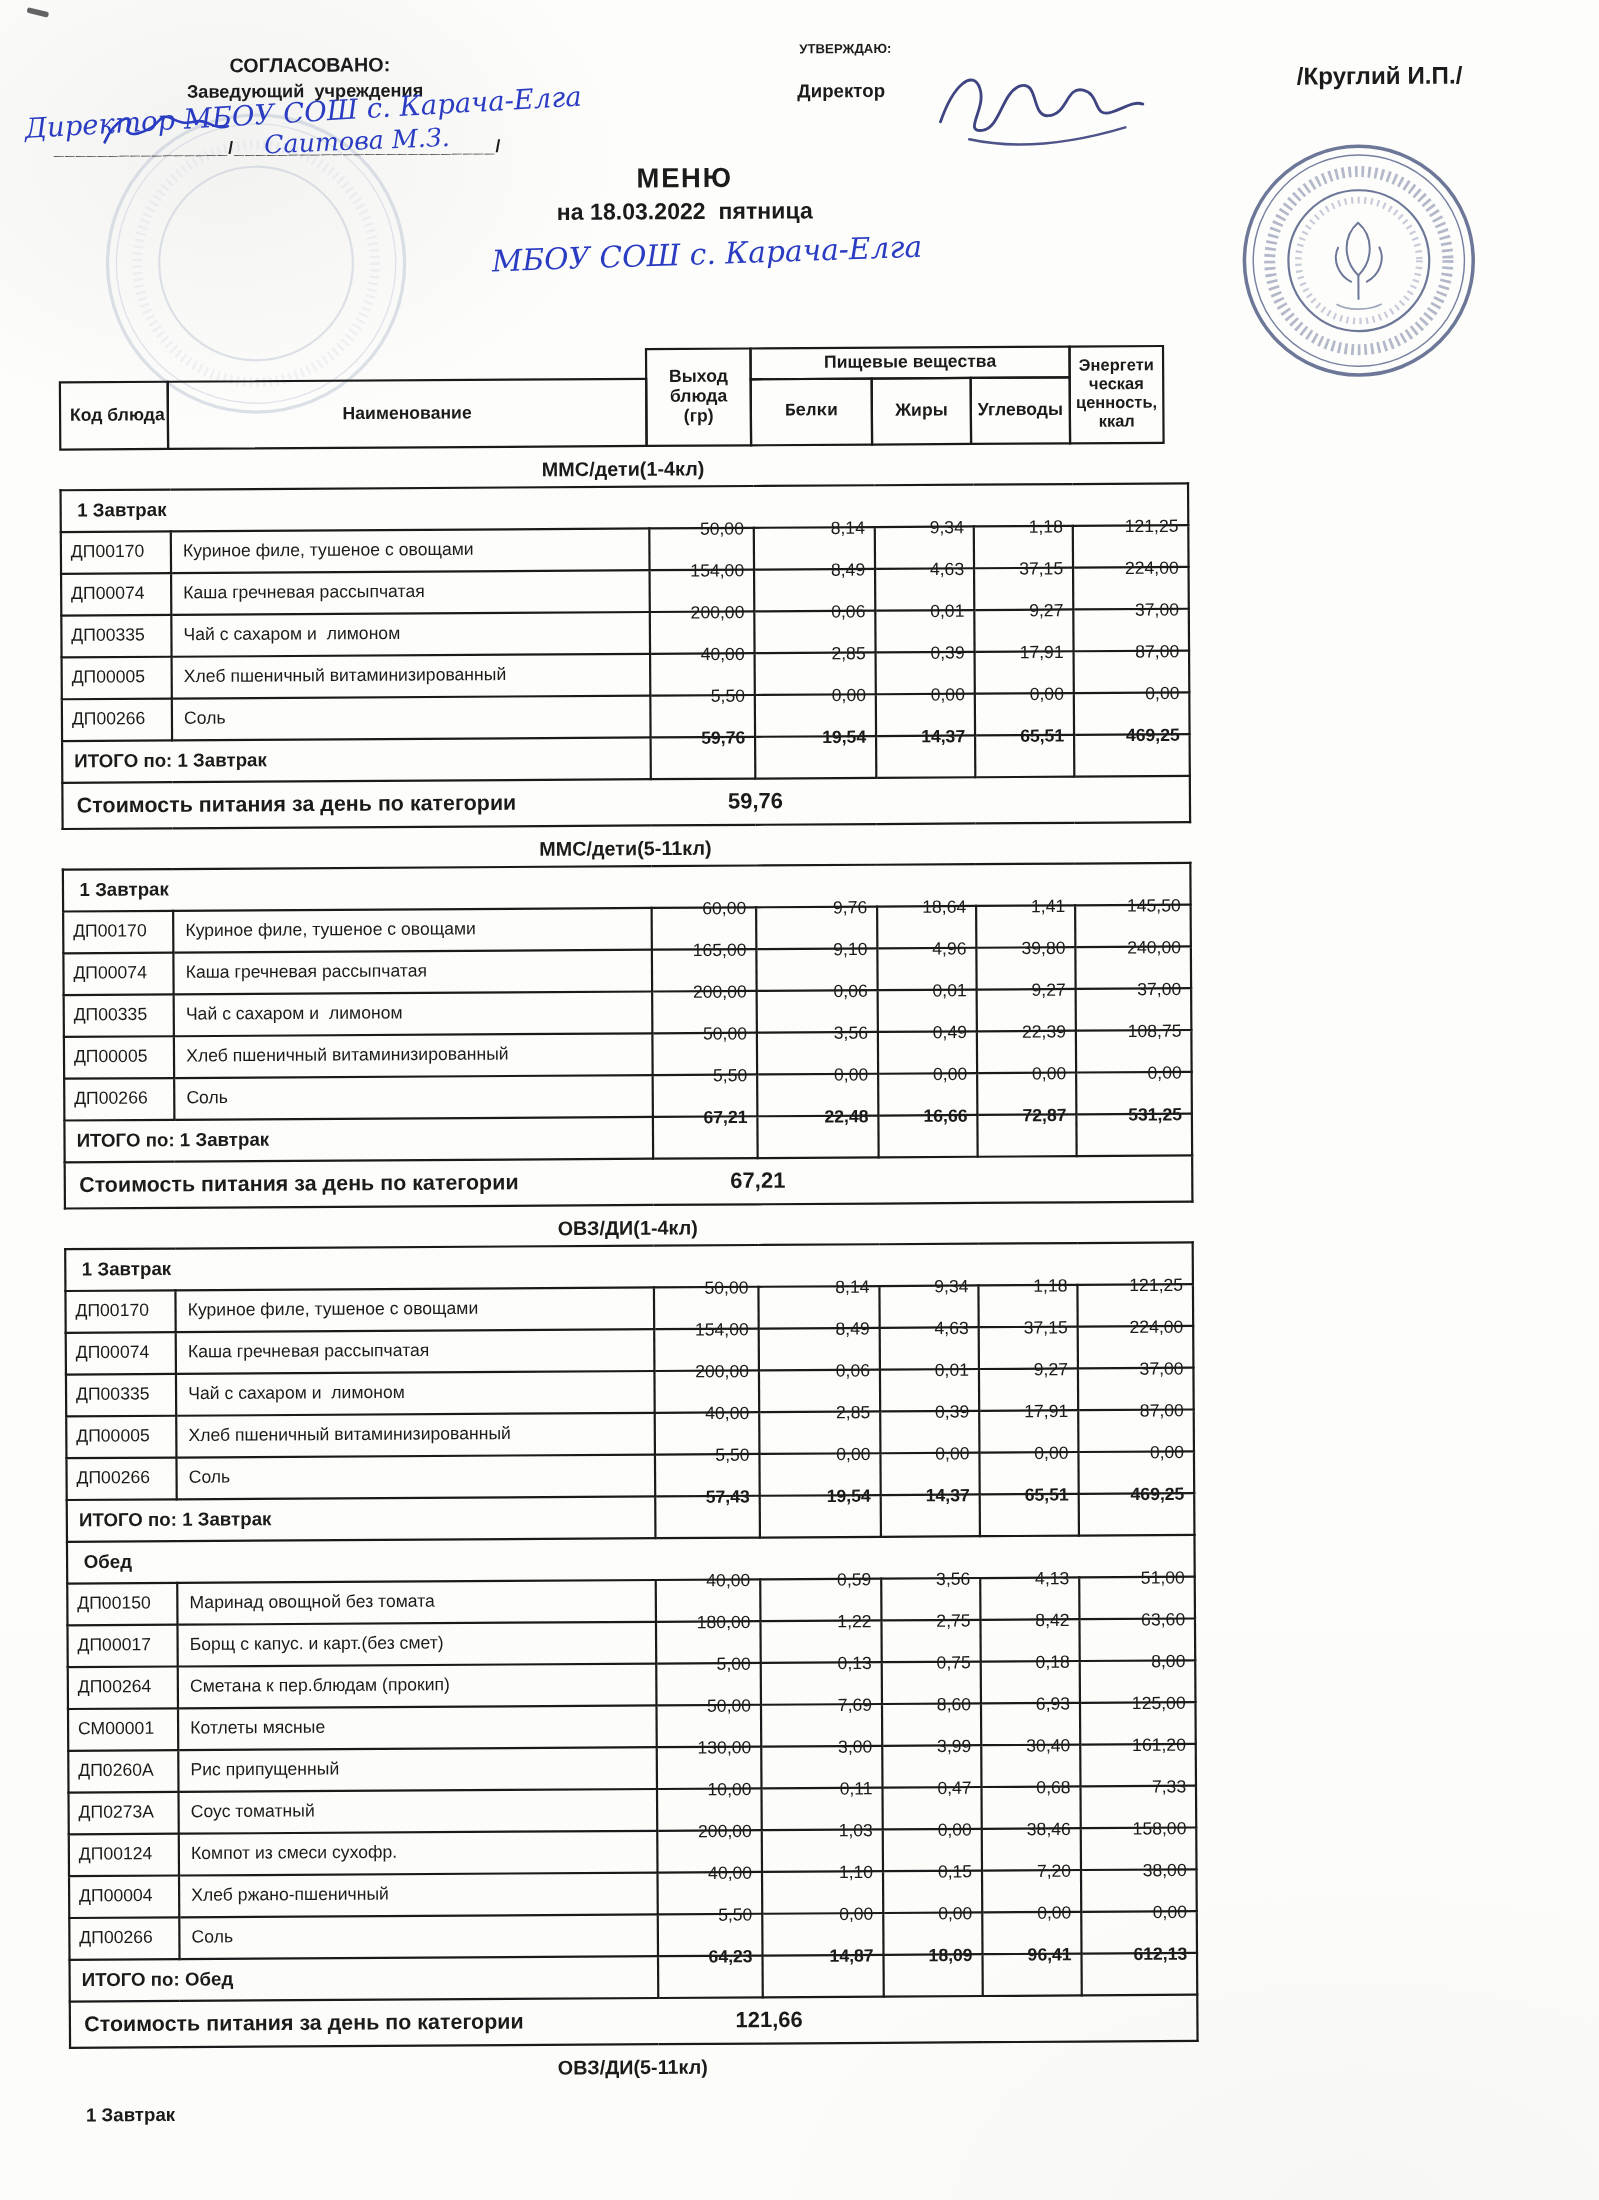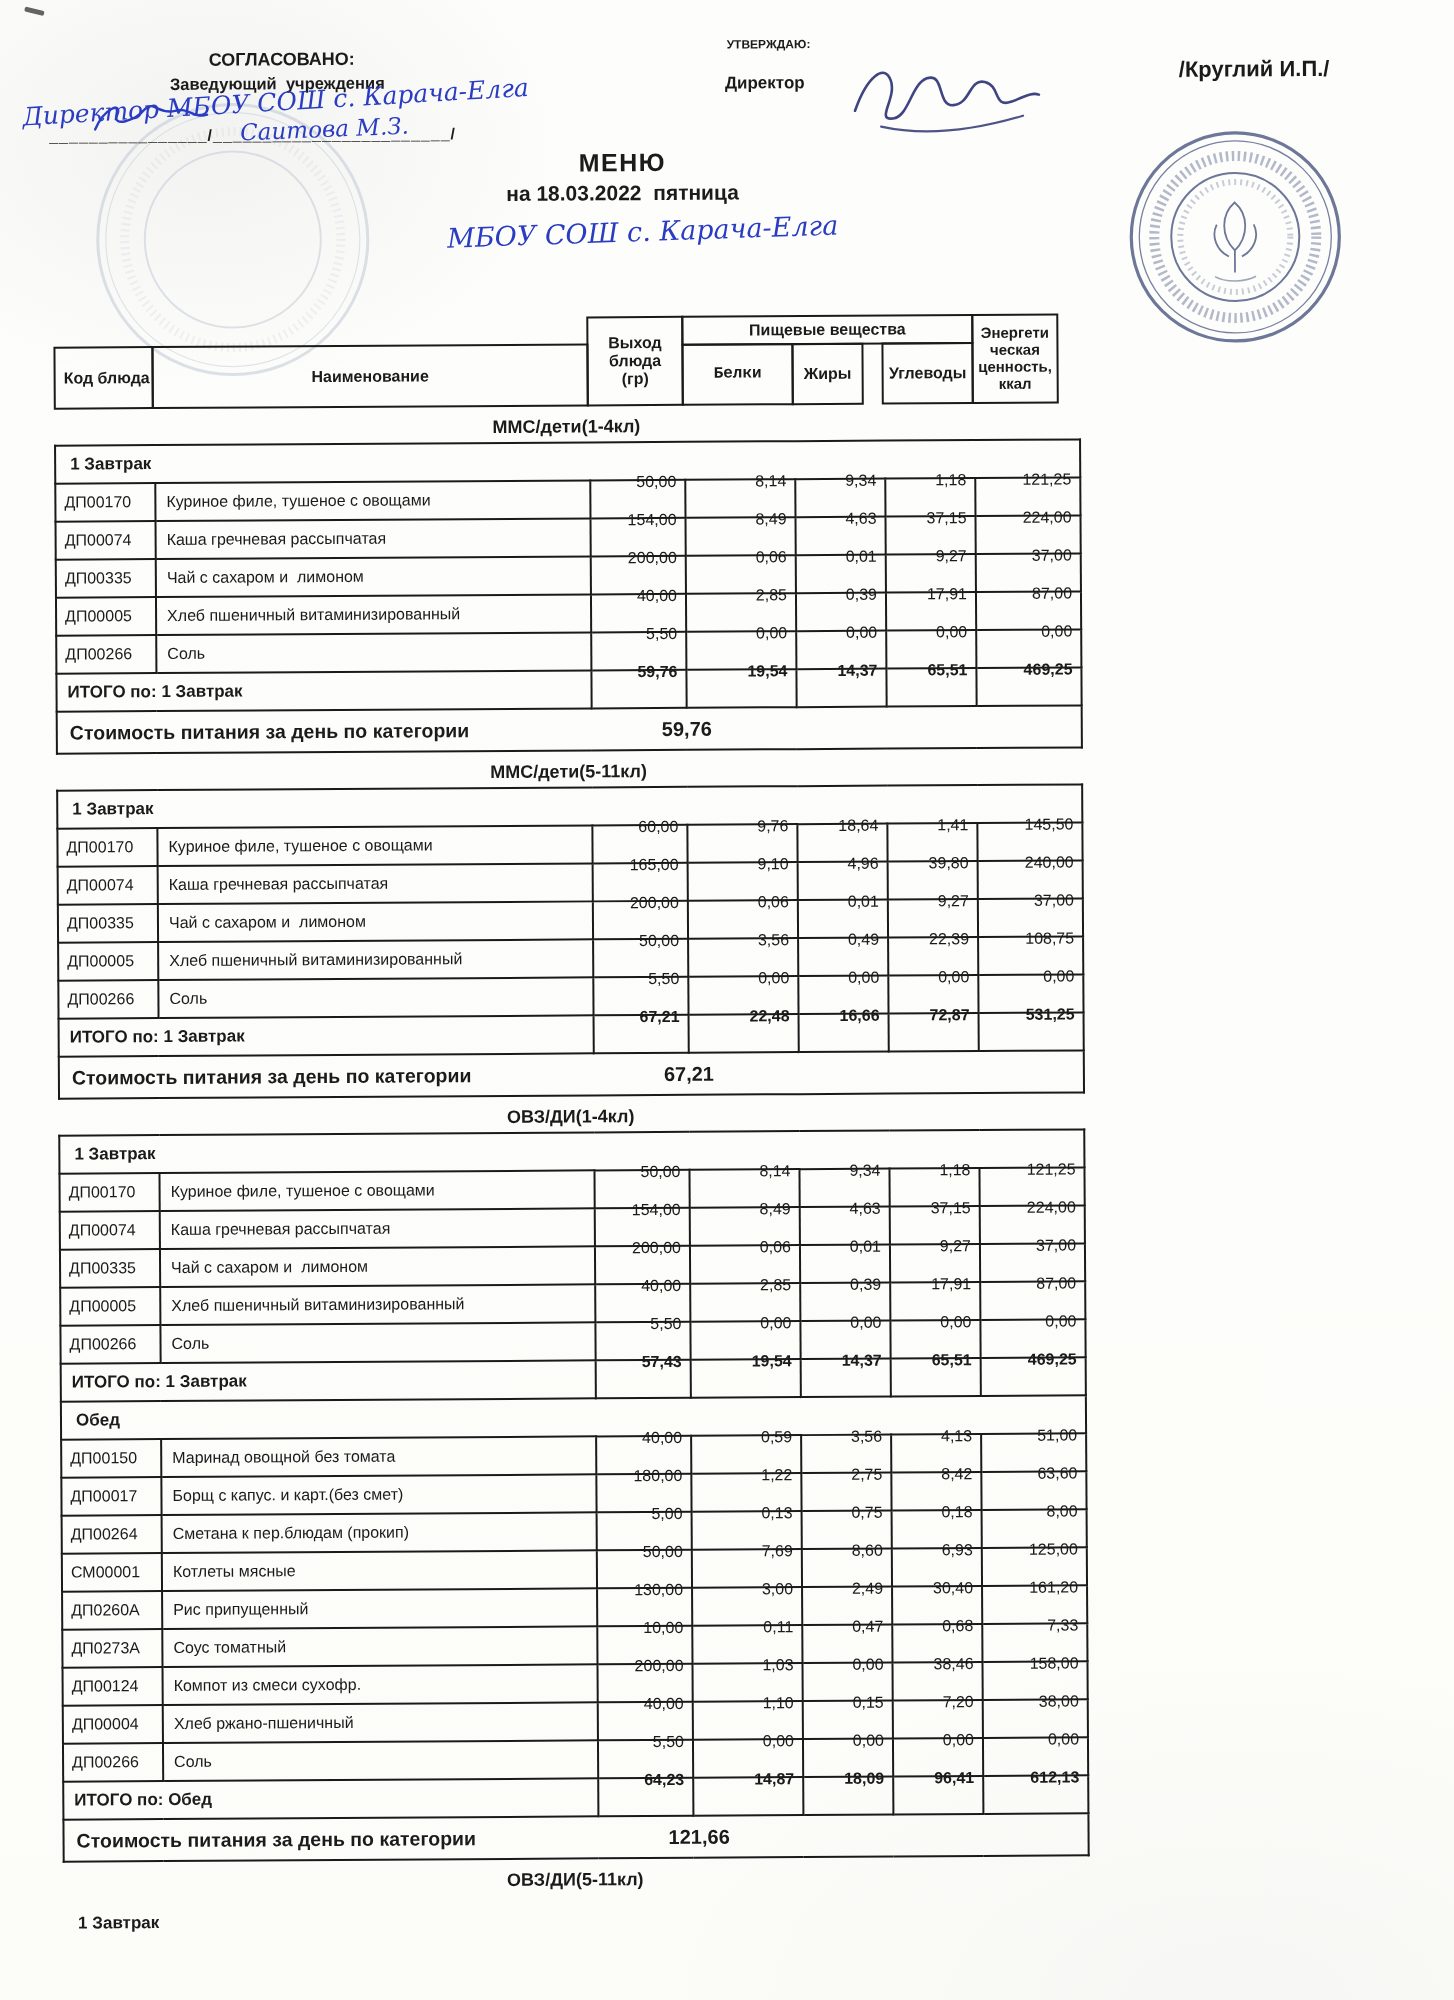--- a/index.html
+++ b/index.html
@@ -52,21 +52,21 @@
   .hcell {
     position:absolute; border:2px solid #1a1a1a;
     display:flex; align-items:center; justify-content:center;
     text-align:center; font-weight:bold; font-size:16px; line-height:1.12;
   }
   .h-code  { left:0;     top:27px; width:100px; height:63px; justify-content:flex-start; text-align:left; padding-left:8px; }
   .h-name  { left:98px;  top:27px; width:437px; height:63px; }
   .h-out   { left:533px; top:0;    width:97px;  height:90px; padding:0 6px; }
   .h-nutr  { left:628px; top:0;    width:292px; height:30px; }
   .h-prot  { left:628px; top:28px; width:112px; height:62px;font-family:Liberation Mono, monospace; }
-  .h-fat   { left:738px; top:28px; width:72px;  height:62px; }
+  .h-fat   { left:738px; top:28px; width:92px;  height:62px; }
   .h-carb  { left:828px; top:28px; width:92px;  height:62px; }
   .h-energy{ left:918px; top:0;    width:87px; height:90px; font-size:15px; padding:0 3px; }
 
   
   .section-title { margin:10px 0 4px 55px; width:1025px; text-align:center; font-weight:bold; font-size:18px; }
   .menu-table { border-collapse:collapse; margin-left:55px; width:1025px; table-layout:fixed; }
   .menu-table td {
     border:2px solid #1a1a1a; height:38px; font-size:16px;
     vertical-align:middle; overflow:visible;
   }
@@ -408,21 +408,21 @@
               <td class="num"><span class="raise">7,69</span></td>
               <td class="num"><span class="raise">8,60</span></td>
               <td class="num"><span class="raise">6,93</span></td>
               <td class="num"><span class="raise">125,00</span></td>
             </tr>
             <tr class="dish-row">
               <td class="code">ДП0260А</td>
               <td class="name">Рис припущенный</td>
               <td class="num"><span class="raise">130,00</span></td>
               <td class="num"><span class="raise">3,00</span></td>
-              <td class="num"><span class="raise">2,49</span></td>
+              <td class="num"><span class="raise">3,99</span></td>
               <td class="num"><span class="raise">30,40</span></td>
               <td class="num"><span class="raise">161,20</span></td>
             </tr>
             <tr class="dish-row">
               <td class="code">ДП0273А</td>
               <td class="name">Соус томатный</td>
               <td class="num"><span class="raise">10,00</span></td>
               <td class="num"><span class="raise">0,11</span></td>
               <td class="num"><span class="raise">0,47</span></td>
               <td class="num"><span class="raise">0,68</span></td>

